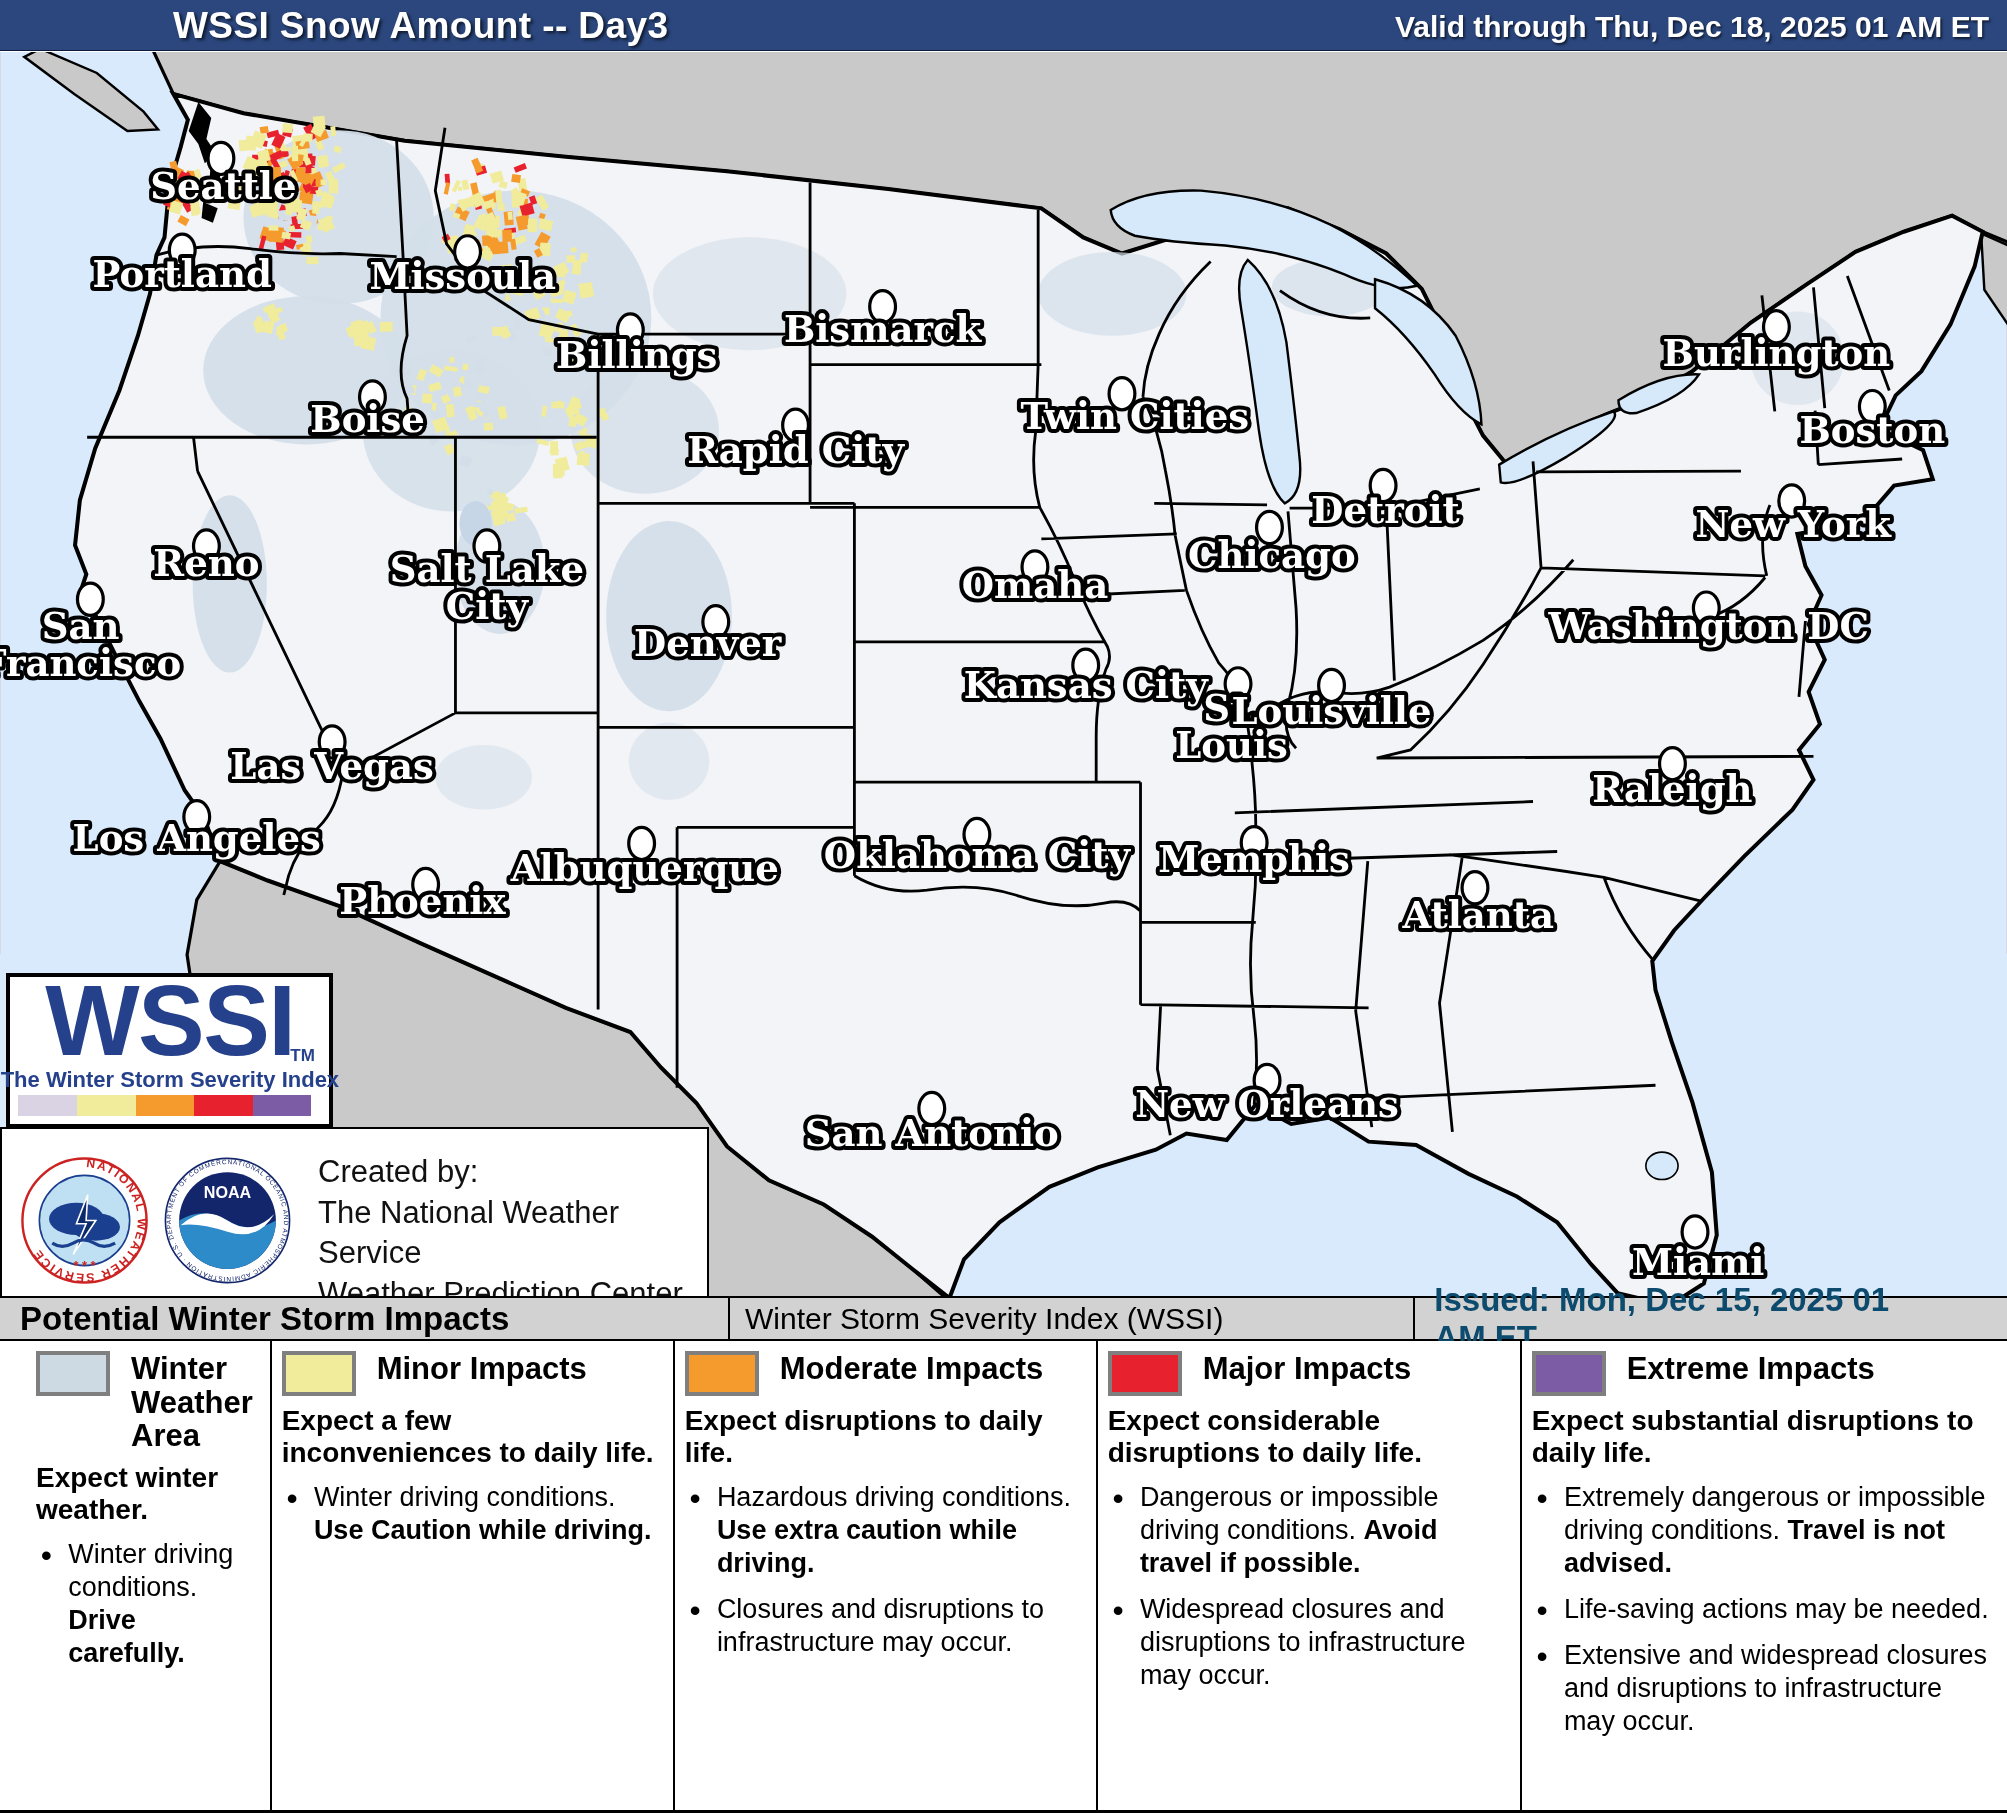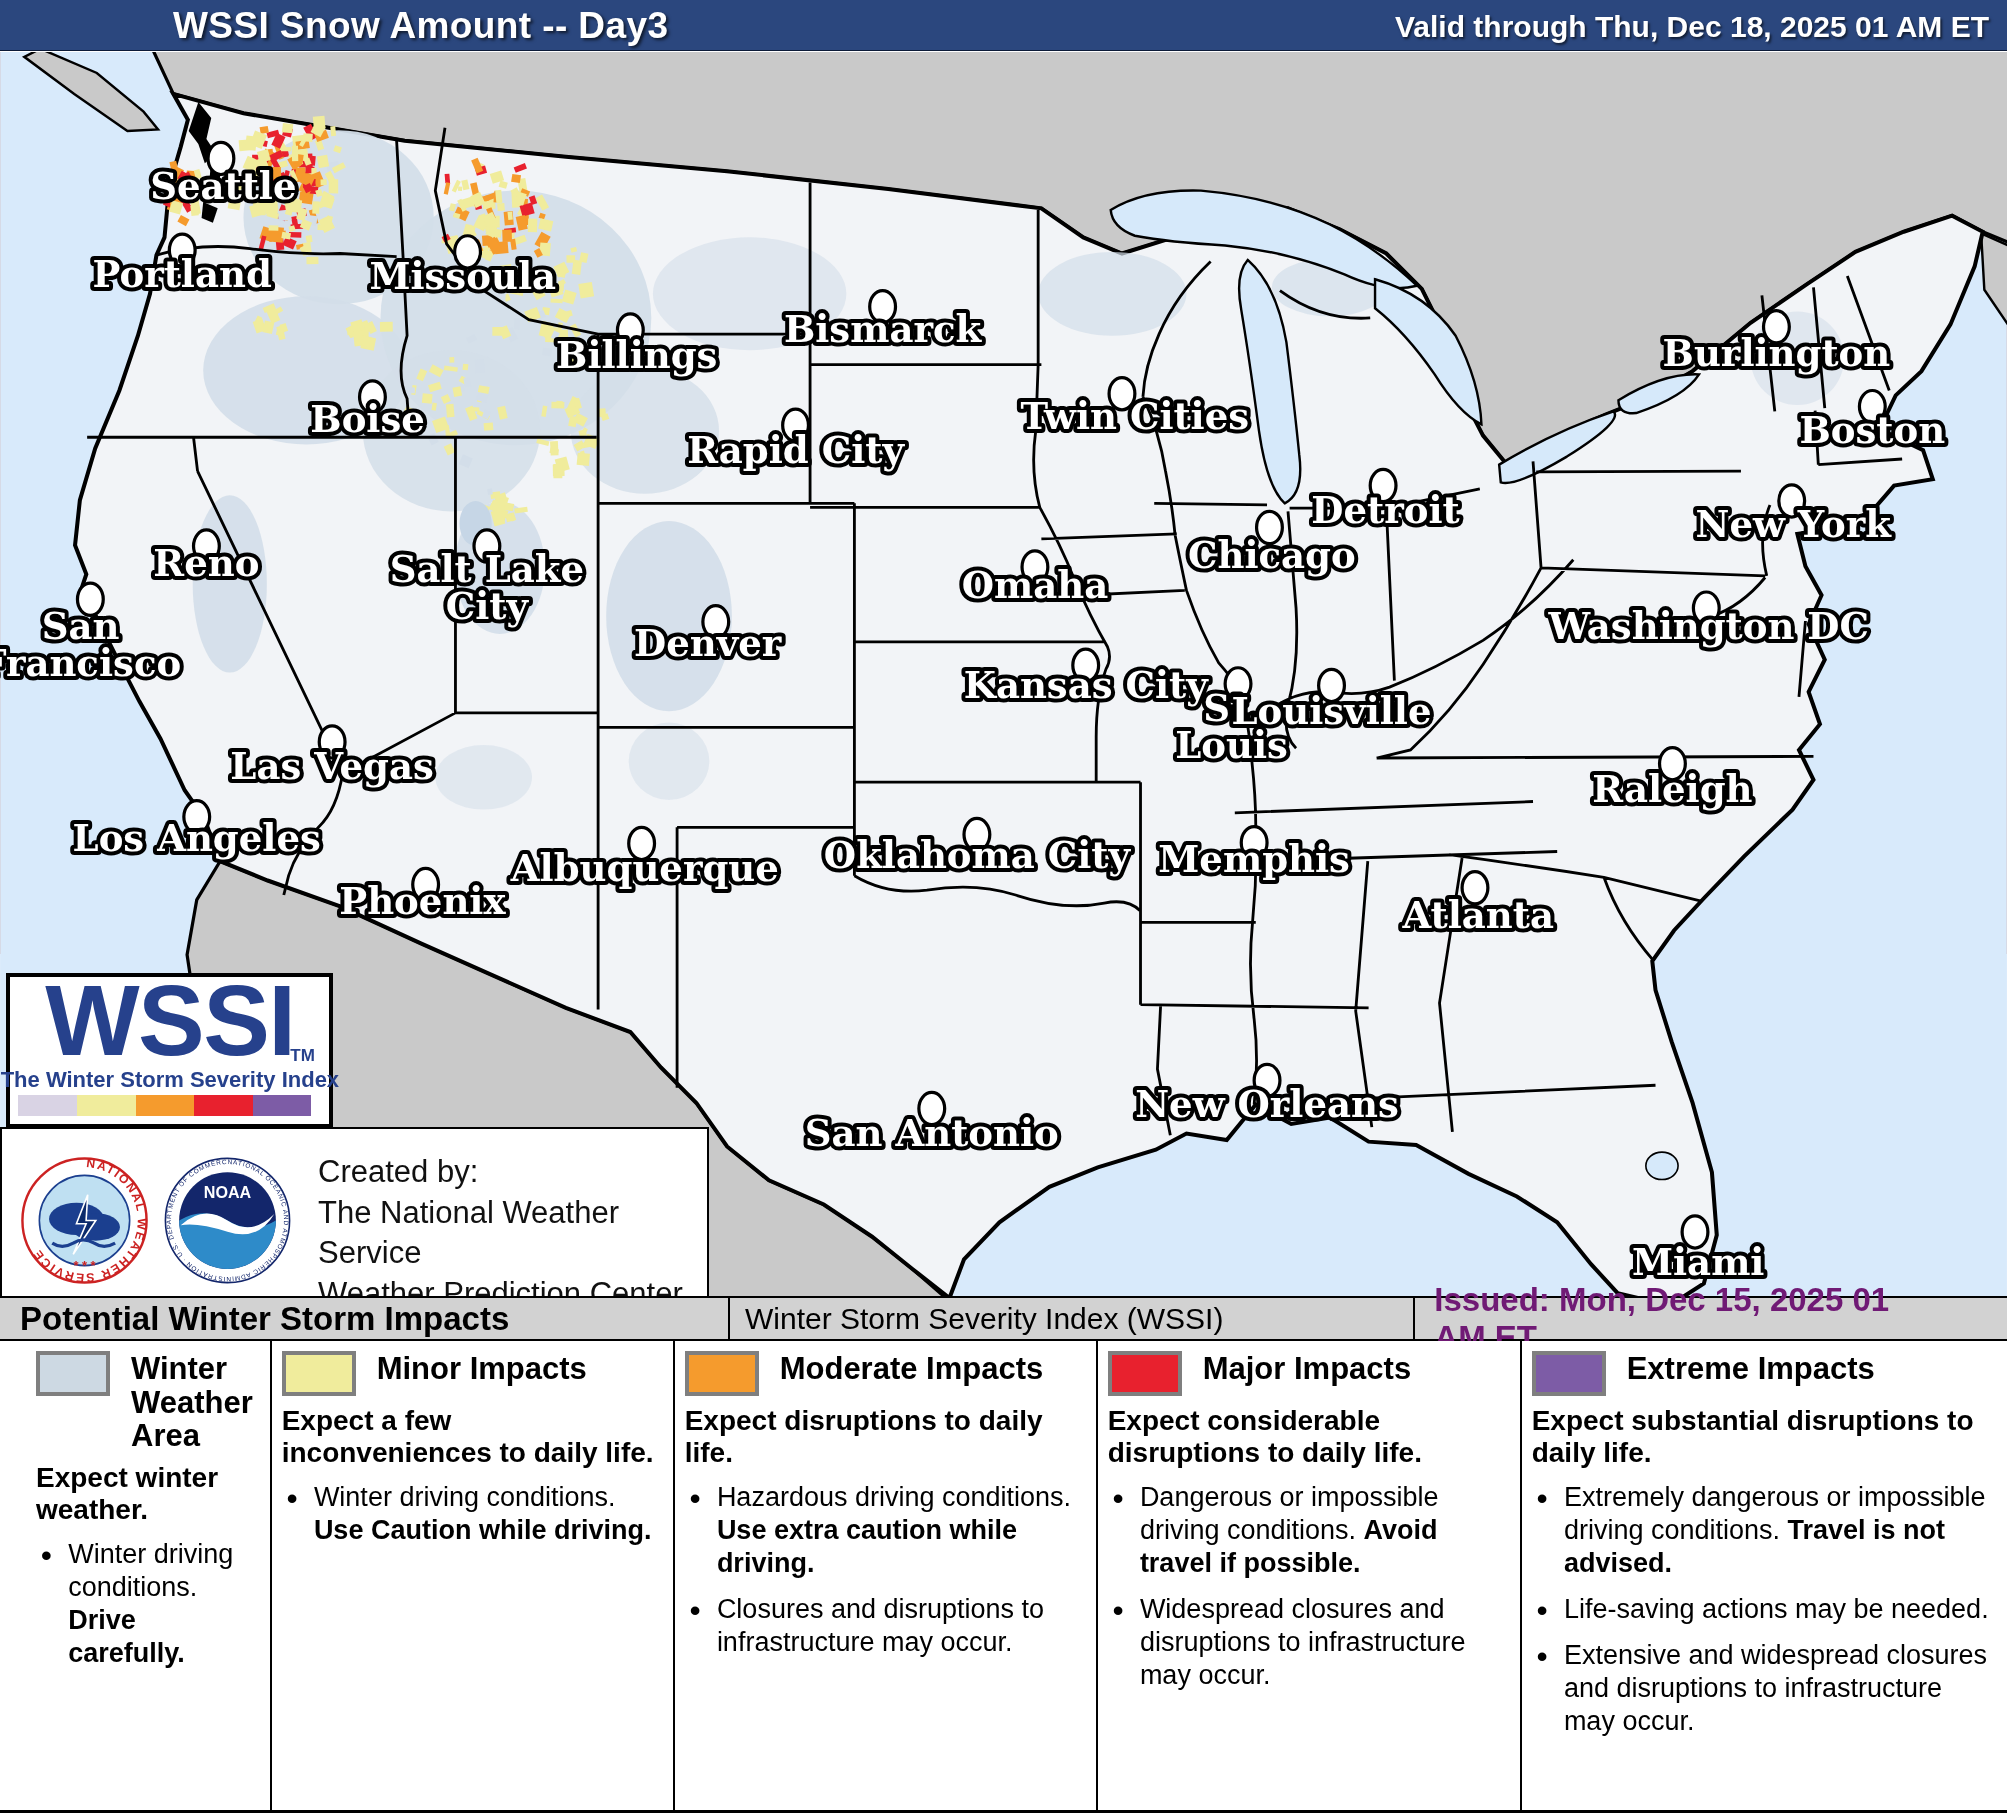--- a/index.html
+++ b/index.html
@@ -35,21 +35,21 @@
   .seal{position:absolute;top:27px;}
   
   #impacts-bar{position:absolute;left:0;top:1296px;width:2007px;height:45px;background:#D2D2D2;
           border-top:2.4px solid #000;border-bottom:2.4px solid #000;box-sizing:border-box;}
   #impacts-bar .cell{position:absolute;top:0;height:100%;display:flex;align-items:center;}
   #impacts-bar .left{left:0;width:730px;border-right:2.4px solid #000;padding-left:20px;
           font-size:33px;font-weight:bold;color:#000;box-sizing:border-box;}
   #impacts-bar .center{left:730px;width:685px;border-right:2.4px solid #000;padding-left:15px;
           font-size:30px;color:#000;box-sizing:border-box;}
   #impacts-bar .right{left:1415px;width:512px;padding-left:19.3px;font-size:33px;font-weight:bold;
-          color:#701a75;box-sizing:border-box;}
+          color:#0c4a6e;box-sizing:border-box;}
   
   #legend{position:absolute;left:0;top:1341px;width:2007px;height:472px;background:#fff;
           border-bottom:3.2px solid #000;box-sizing:border-box;}
   .leg-col{position:absolute;top:0;height:100%;box-sizing:border-box;padding:8px 11.3px 0 9.7px;}
   .leg-col.bordered{border-left:2.4px solid #000;}
   .leg-head{display:flex;align-items:flex-start;}
   .leg-swatch{width:66px;height:37px;border:4.8px solid #7F7F7F;flex:0 0 auto;margin-top:1.6px;}
   .leg-title{font-size:31px;font-weight:bold;color:#000;margin-left:21px;line-height:1.08;margin-top:3.2px;}
   .leg-summary{font-size:28px;font-weight:bold;color:#000;line-height:1.15;margin-top:9.7px;}
   .leg-bullets{margin:11.3px 0 0 3.2px;padding:0;list-style:none;}

